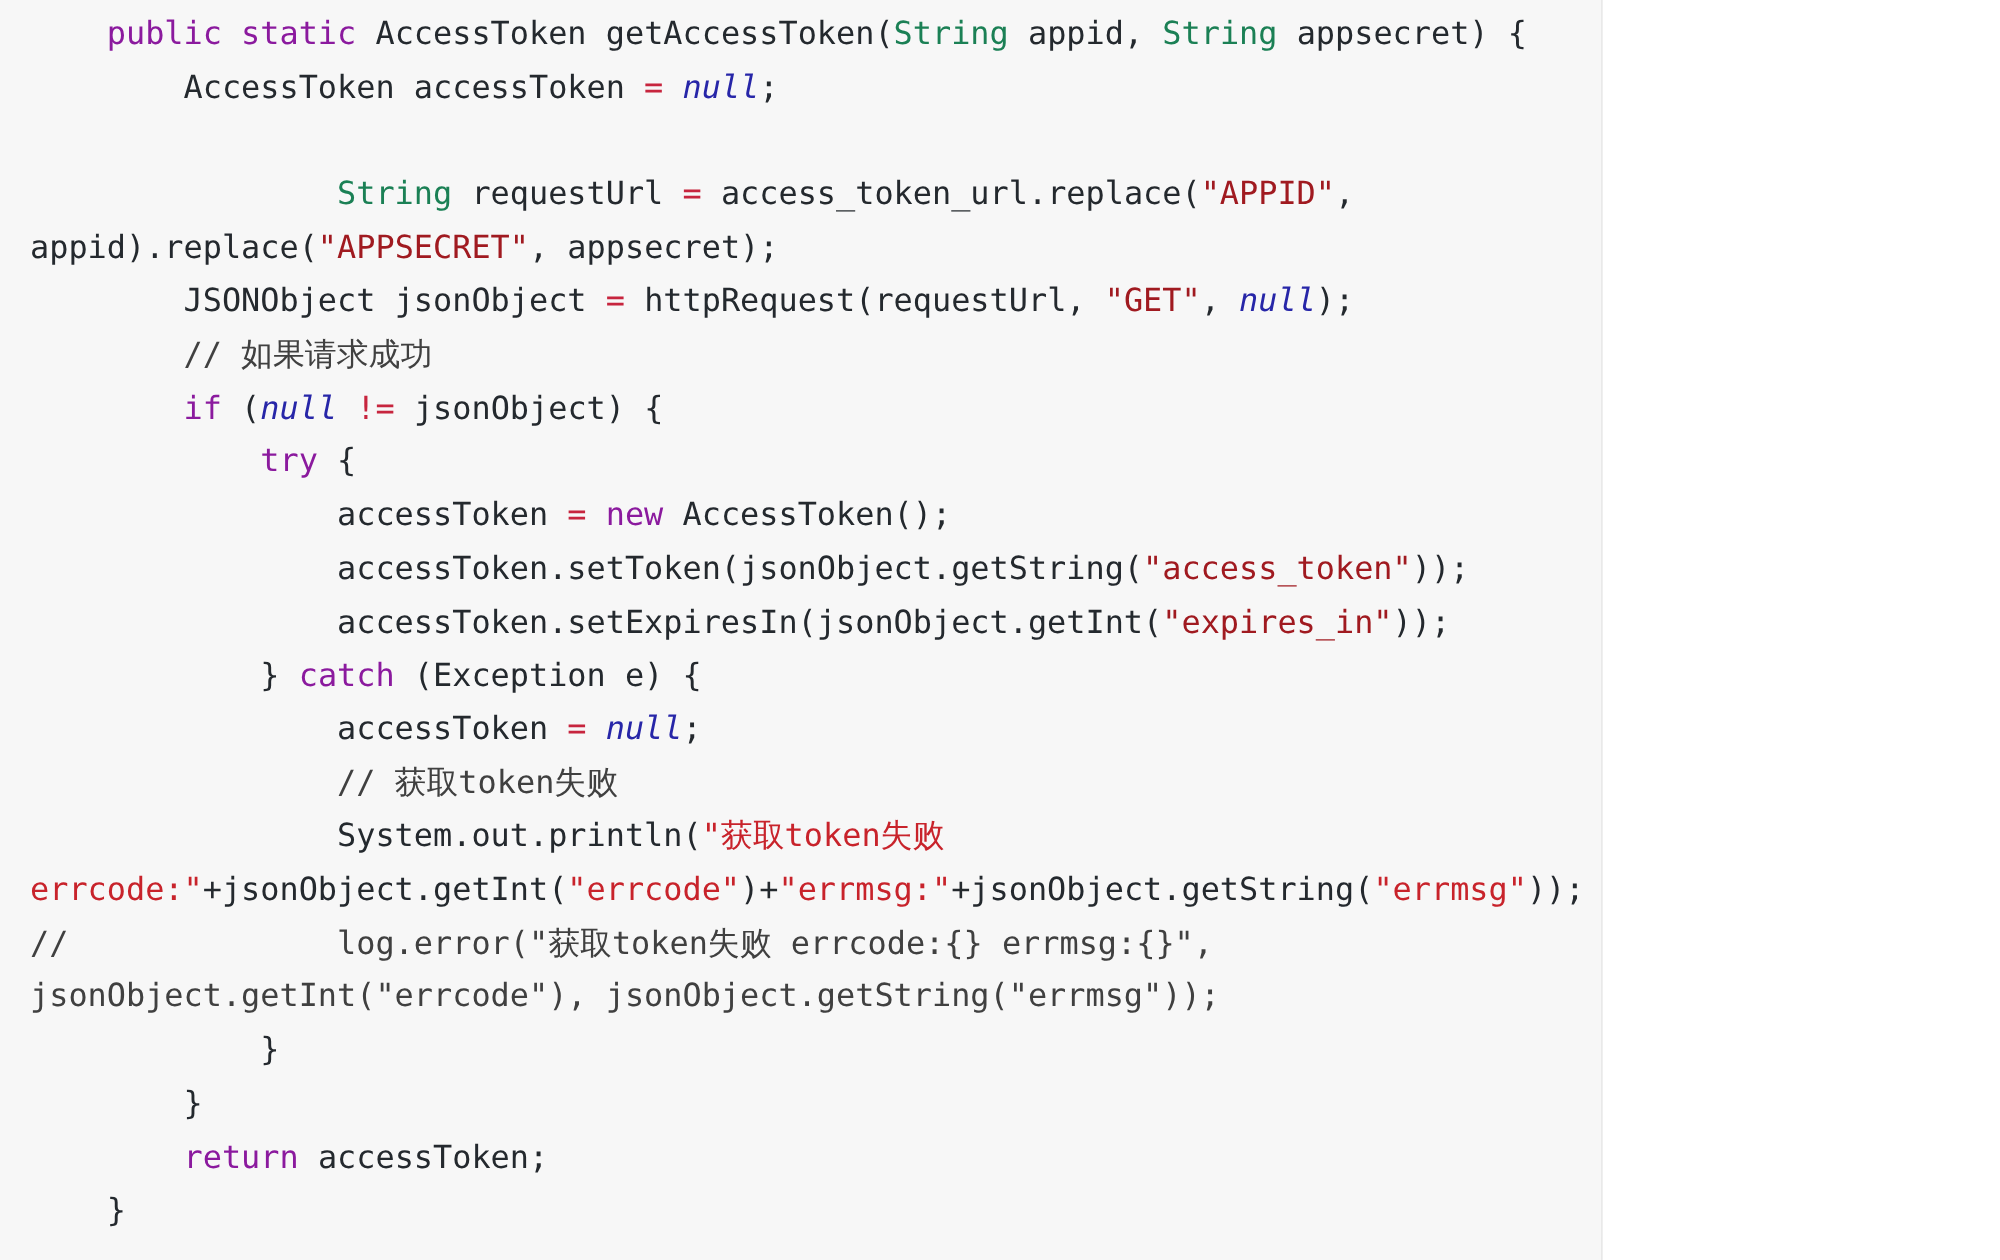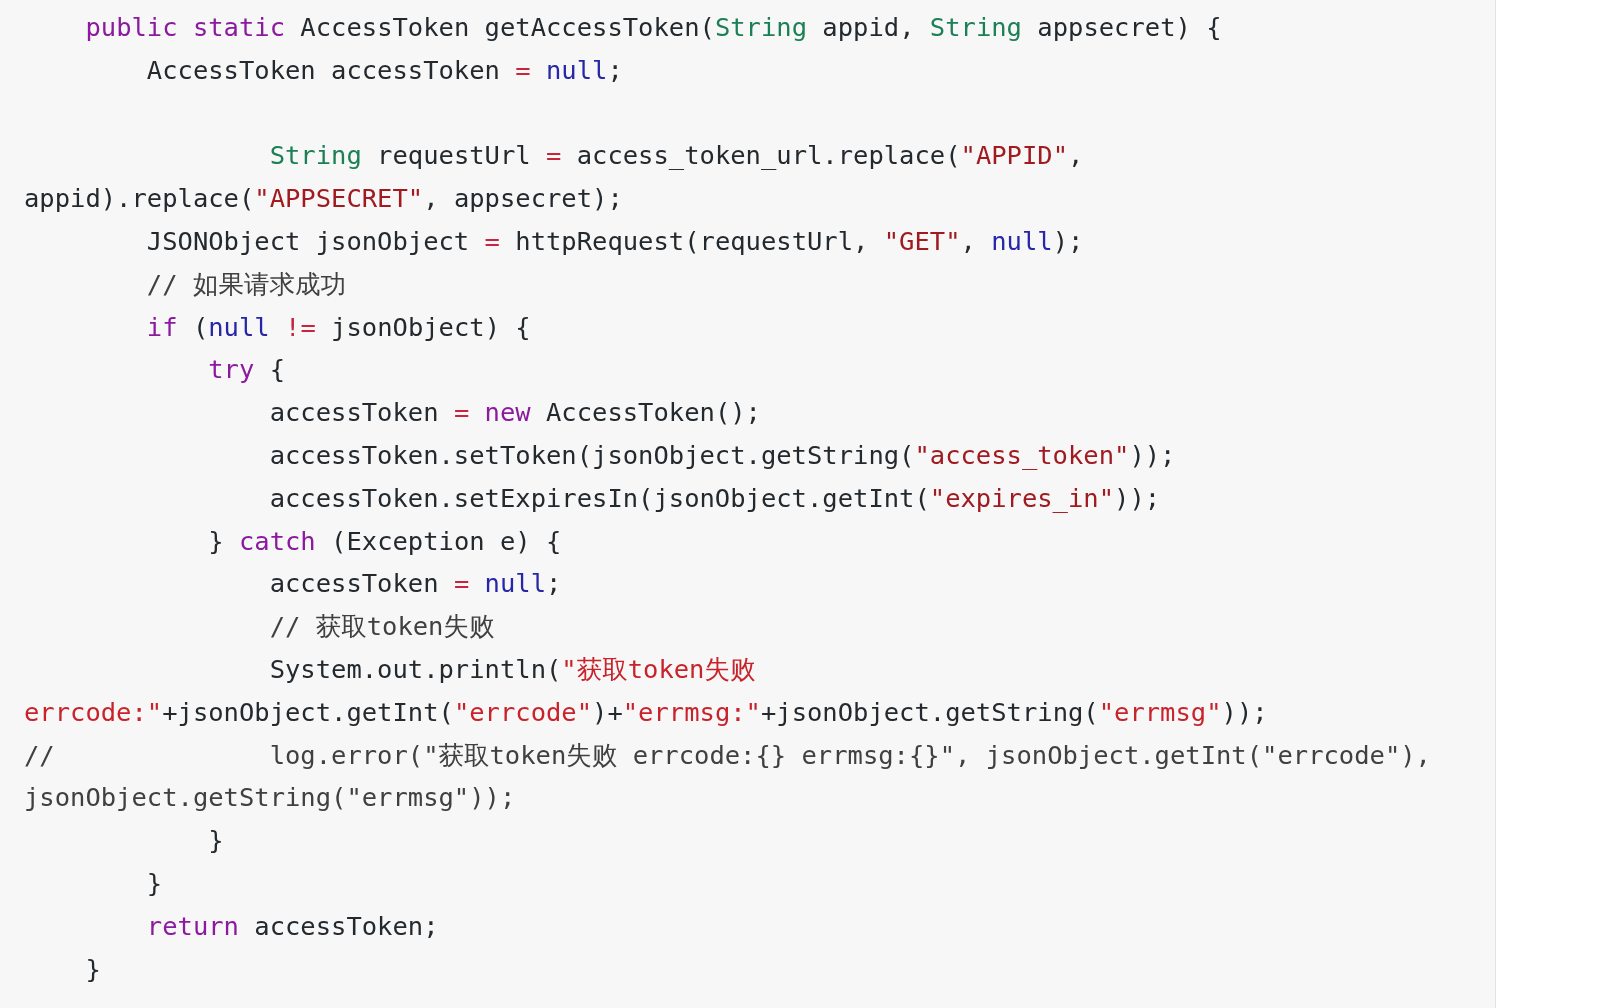--- a/index.html
+++ b/index.html
@@ -7,21 +7,21 @@
     padding: 0;
     background: #ffffff;
   }
   body {
     width: 1600px;
     height: 1008px;
     font-family: "DejaVu Sans Mono", "Liberation Mono", monospace;
   }
   #code-surface {
     position: relative;
-    width: 1496px;
+    width: 1282px;
     height: 1008px;
     background: #f7f7f7;
     box-sizing: border-box;
     border-right: 1px solid #e3e3e3;
     overflow: hidden;
   }
   #code-block {
     margin: 0;
     padding: 6px 0 0 0;
     font-family: "DejaVu Sans Mono", "Liberation Mono", monospace;
@@ -33,21 +33,21 @@
     color: #24292e;
     -webkit-font-smoothing: antialiased;
   }
   .ln { display: block; min-height: 42.8px; padding-left: 24px; text-indent: 0; }
   .ln.blank { }
   
   .kw   { color: #8b1a9e; }      
   .typ  { color: #1b8055; }      
   .str  { color: #a01a20; }      
   .str2 { color: #c8232b; }      
-  .nul  { color: #2726a8; }      
+  .nul  { color: #2726a8; font-style: italic; }      
   .op   { color: #c7253e; }      
   .cm   { color: #404040; }      
   .pl   { color: #24292e; }      
 </style>
 </head>
 <body>
 
 <div id="code-surface" style="background: rgb(247, 247, 247);">
   <pre id="code-block" style="background: rgb(247, 247, 247);"><span class="ln"><span class="pl">    </span><span class="kw">public static</span><span class="pl"> AccessToken getAccessToken(</span><span class="typ">String</span><span class="pl"> appid, </span><span class="typ">String</span><span class="pl"> appsecret) {</span></span><span class="ln"><span class="pl">        AccessToken accessToken </span><span class="op">=</span><span class="pl"> </span><span class="nul">null</span><span class="pl">;</span></span><span class="ln blank">&nbsp;</span><span class="ln"><span class="pl">                </span><span class="typ">String</span><span class="pl"> requestUrl </span><span class="op">=</span><span class="pl"> access_token_url.replace(</span><span class="str">"APPID"</span><span class="pl">, appid).replace(</span><span class="str">"APPSECRET"</span><span class="pl">, appsecret);</span></span><span class="ln"><span class="pl">        JSONObject jsonObject </span><span class="op">=</span><span class="pl"> httpRequest(requestUrl, </span><span class="str">"GET"</span><span class="pl">, </span><span class="nul">null</span><span class="pl">);</span></span><span class="ln"><span class="pl">        </span><span class="cm">// 如果请求成功</span></span><span class="ln"><span class="pl">        </span><span class="kw">if</span><span class="pl"> (</span><span class="nul">null</span><span class="pl"> </span><span class="op">!=</span><span class="pl"> jsonObject) {</span></span><span class="ln"><span class="pl">            </span><span class="kw">try</span><span class="pl"> {</span></span><span class="ln"><span class="pl">                accessToken </span><span class="op">=</span><span class="pl"> </span><span class="kw">new</span><span class="pl"> AccessToken();</span></span><span class="ln"><span class="pl">                accessToken.setToken(jsonObject.getString(</span><span class="str">"access_token"</span><span class="pl">));</span></span><span class="ln"><span class="pl">                accessToken.setExpiresIn(jsonObject.getInt(</span><span class="str">"expires_in"</span><span class="pl">));</span></span><span class="ln"><span class="pl">            } </span><span class="kw">catch</span><span class="pl"> (Exception e) {</span></span><span class="ln"><span class="pl">                accessToken </span><span class="op">=</span><span class="pl"> </span><span class="nul">null</span><span class="pl">;</span></span><span class="ln"><span class="pl">                </span><span class="cm">// 获取token失败</span></span><span class="ln"><span class="pl">                System.out.println(</span><span class="str2">"获取token失败 errcode:"</span><span class="pl">+jsonObject.getInt(</span><span class="str2">"errcode"</span><span class="pl">)+</span><span class="str2">"errmsg:"</span><span class="pl">+jsonObject.getString(</span><span class="str2">"errmsg"</span><span class="pl">));</span></span><span class="ln"><span class="cm">//              log.error("获取token失败 errcode:{} errmsg:{}", jsonObject.getInt("errcode"), jsonObject.getString("errmsg"));</span></span><span class="ln"><span class="pl">            }</span></span><span class="ln"><span class="pl">        }</span></span><span class="ln"><span class="pl">        </span><span class="kw">return</span><span class="pl"> accessToken;</span></span><span class="ln"><span class="pl">    }</span></span></pre>
 </div>

